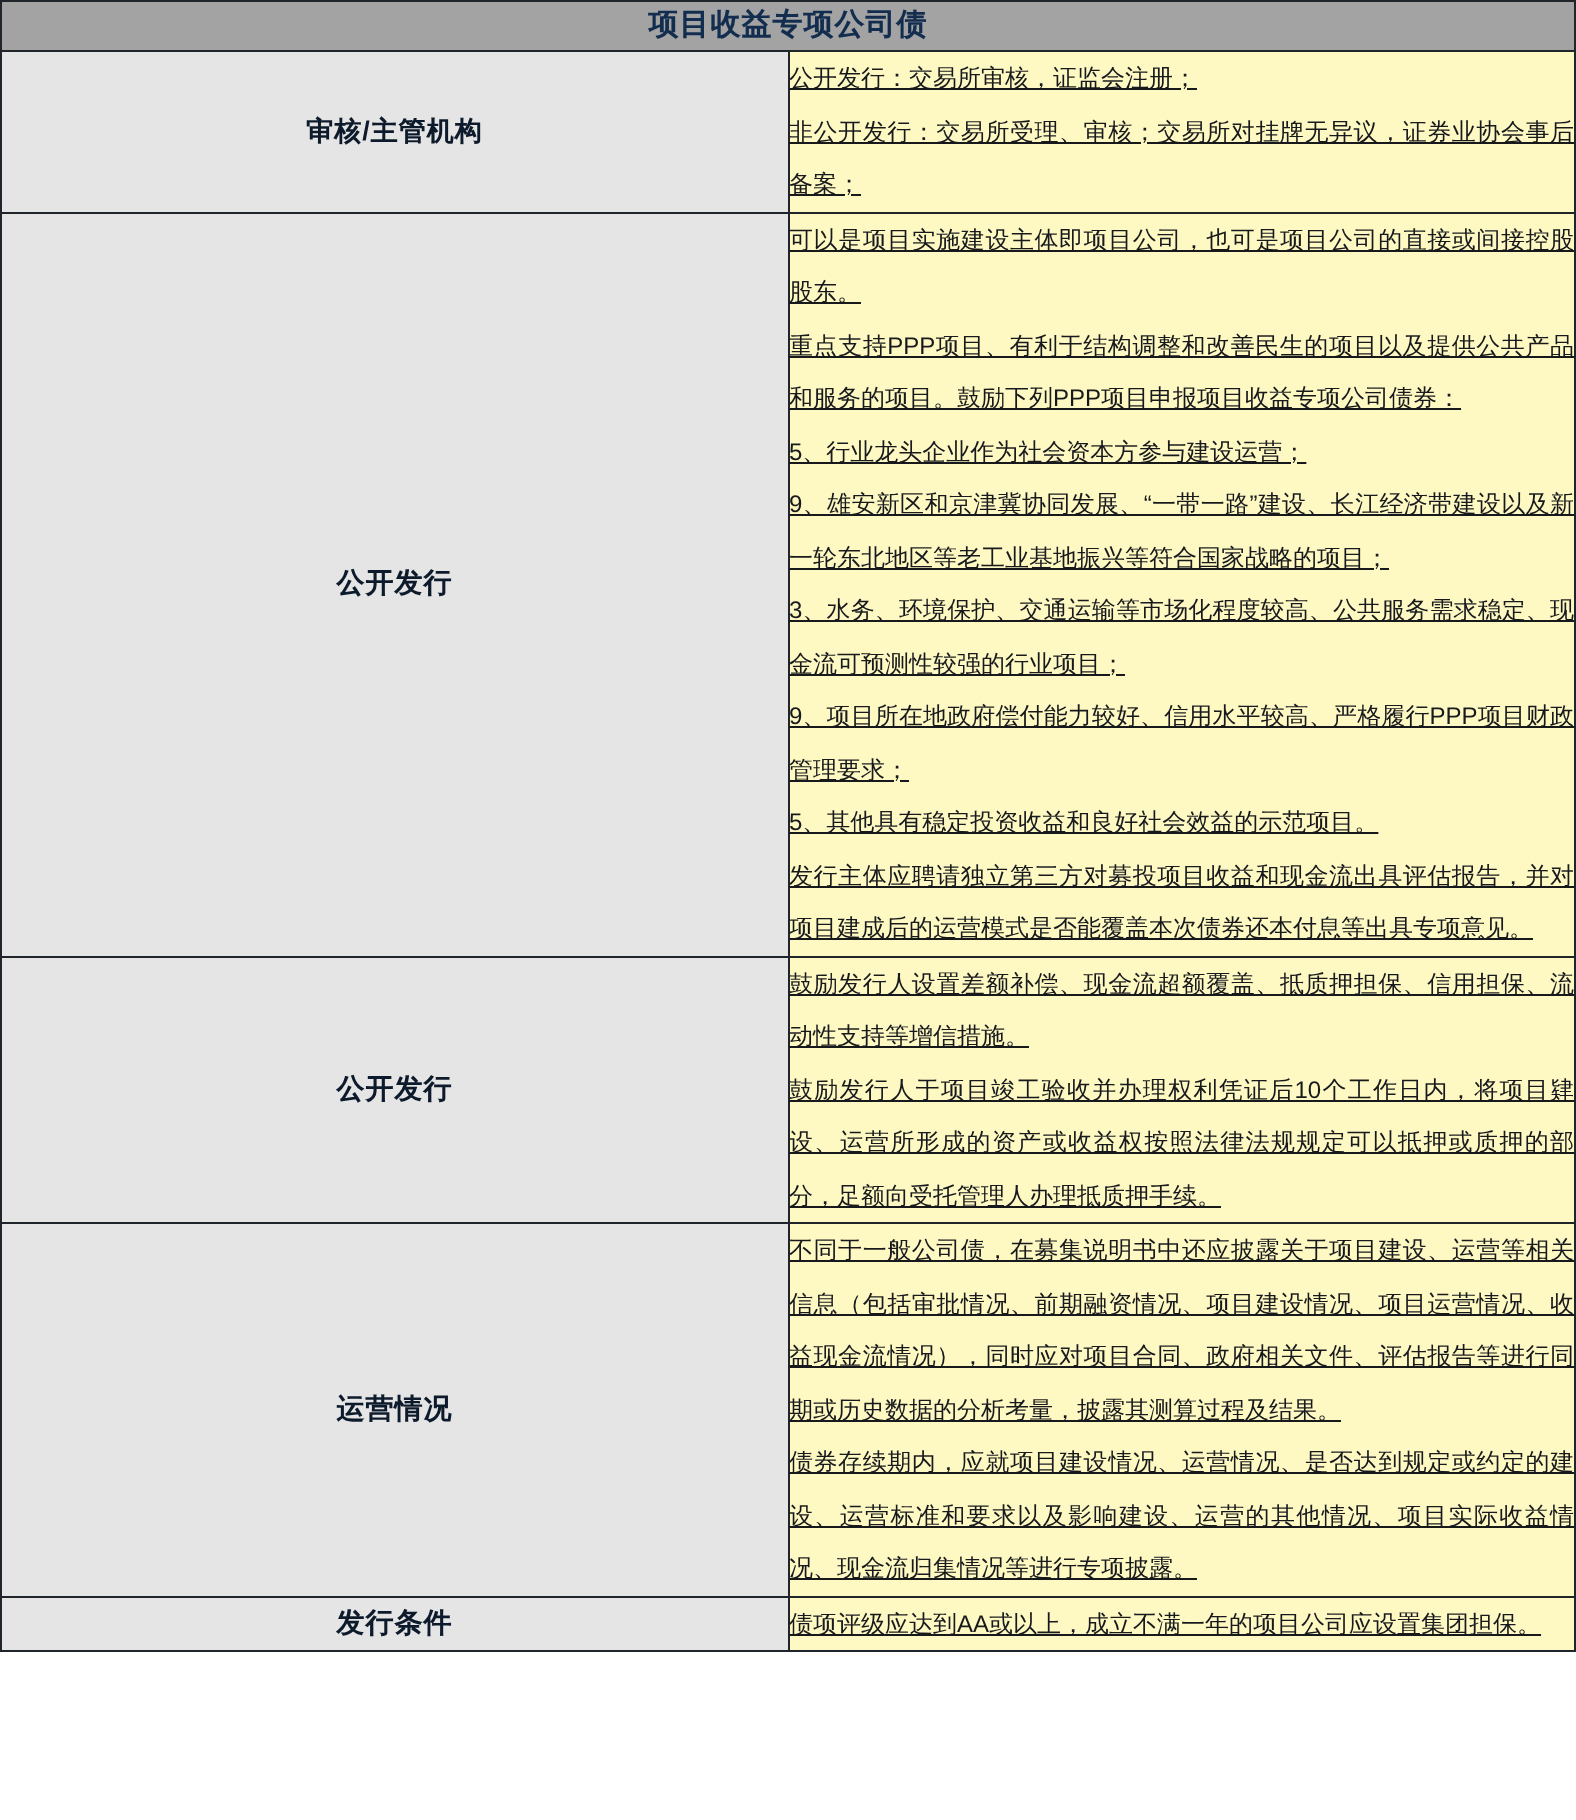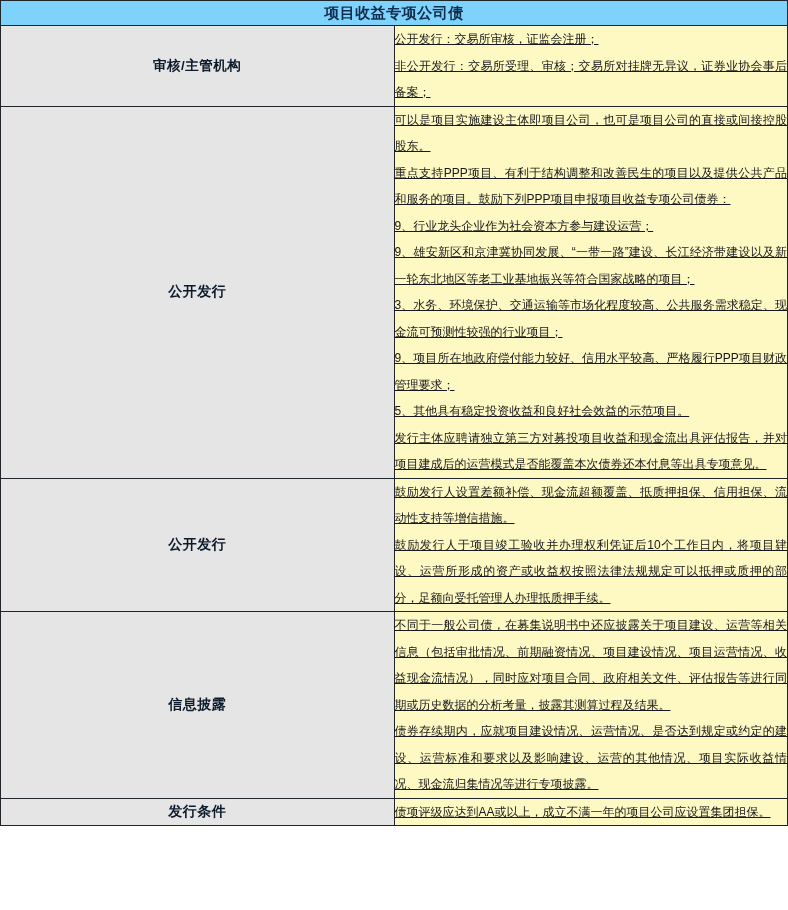--- a/index.html
+++ b/index.html
@@ -60,21 +60,21 @@
   }
 
   table.spec td, table.spec th {
     border: 1px solid #20252b;
     padding: 0;
     vertical-align: middle;
   }
 
   
   .title-cell {
-    background: #7dd3fc;
+    background: #a3a3a3;
     color: #132d4f;
     font-weight: bold;
     font-size: 15px;
     text-align: center;
     height: 24px;
     line-height: 24px;
     letter-spacing: 0.5px;
     border: 1px solid #20252b;
   }
 
@@ -136,39 +136,39 @@
           <p>公开发行：交易所审核，证监会注册；</p>
           <p>非公开发行：交易所受理、审核；交易所对挂牌无异议，证券业协会事后备案；</p>
         </td>
       </tr>
 
       <tr>
         <td class="label-cell">公开发行</td>
         <td class="content-cell">
           <p>可以是项目实施建设主体即项目公司，也可是项目公司的直接或间接控股股东。</p>
           <p>重点支持PPP项目、有利于结构调整和改善民生的项目以及提供公共产品和服务的项目。鼓励下列PPP项目申报项目收益专项公司债券：</p>
-          <p>9、行业龙头企业作为社会资本方参与建设运营；</p>
+          <p>5、行业龙头企业作为社会资本方参与建设运营；</p>
           <p>9、雄安新区和京津冀协同发展、“一带一路”建设、长江经济带建设以及新一轮东北地区等老工业基地振兴等符合国家战略的项目；</p>
           <p>3、水务、环境保护、交通运输等市场化程度较高、公共服务需求稳定、现金流可预测性较强的行业项目；</p>
           <p>9、项目所在地政府偿付能力较好、信用水平较高、严格履行PPP项目财政管理要求；</p>
           <p>5、其他具有稳定投资收益和良好社会效益的示范项目。</p>
           <p>发行主体应聘请独立第三方对募投项目收益和现金流出具评估报告，并对项目建成后的运营模式是否能覆盖本次债券还本付息等出具专项意见。</p>
         </td>
       </tr>
 
       <tr>
         <td class="label-cell">公开发行</td>
         <td class="content-cell">
           <p>鼓励发行人设置差额补偿、现金流超额覆盖、抵质押担保、信用担保、流动性支持等增信措施。</p>
           <p>鼓励发行人于项目竣工验收并办理权利凭证后10个工作日内，将项目肄设、运营所形成的资产或收益权按照法律法规规定可以抵押或质押的部分，足额向受托管理人办理抵质押手续。</p>
         </td>
       </tr>
 
       <tr>
-        <td class="label-cell">信息披露</td>
+        <td class="label-cell">运营情况</td>
         <td class="content-cell">
           <p>不同于一般公司债，在募集说明书中还应披露关于项目建设、运营等相关信息（包括审批情况、前期融资情况、项目建设情况、项目运营情况、收益现金流情况），同时应对项目合同、政府相关文件、评估报告等进行同期或历史数据的分析考量，披露其测算过程及结果。</p>
           <p>债券存续期内，应就项目建设情况、运营情况、是否达到规定或约定的建设、运营标准和要求以及影响建设、运营的其他情况、项目实际收益情况、现金流归集情况等进行专项披露。</p>
         </td>
       </tr>
 
       <tr>
         <td class="label-cell">发行条件</td>
         <td class="content-cell">
           <p>债项评级应达到AA或以上，成立不满一年的项目公司应设置集团担保。</p>

